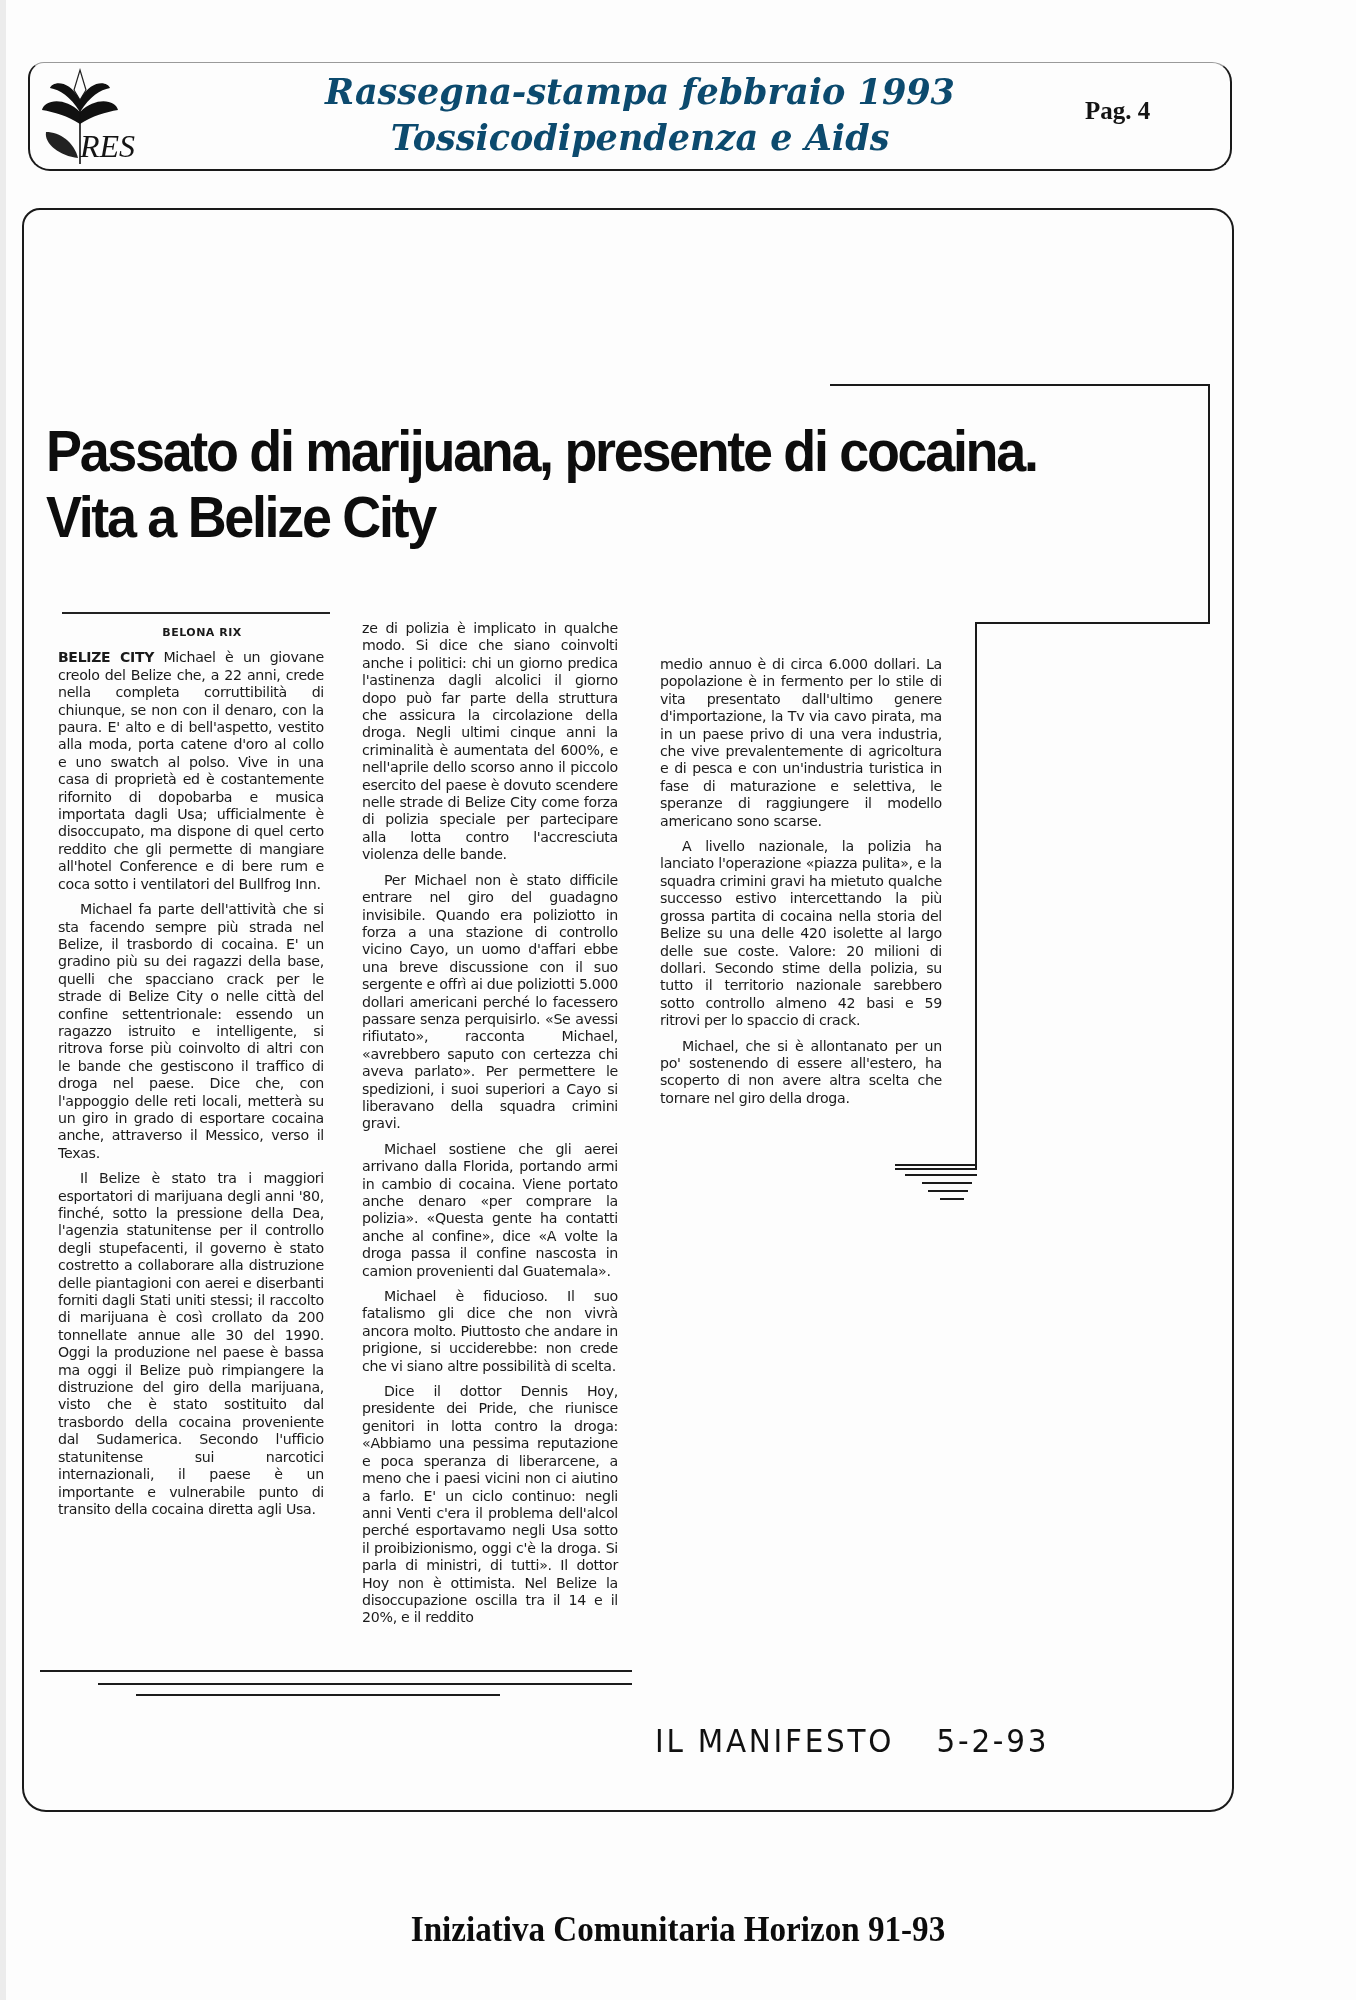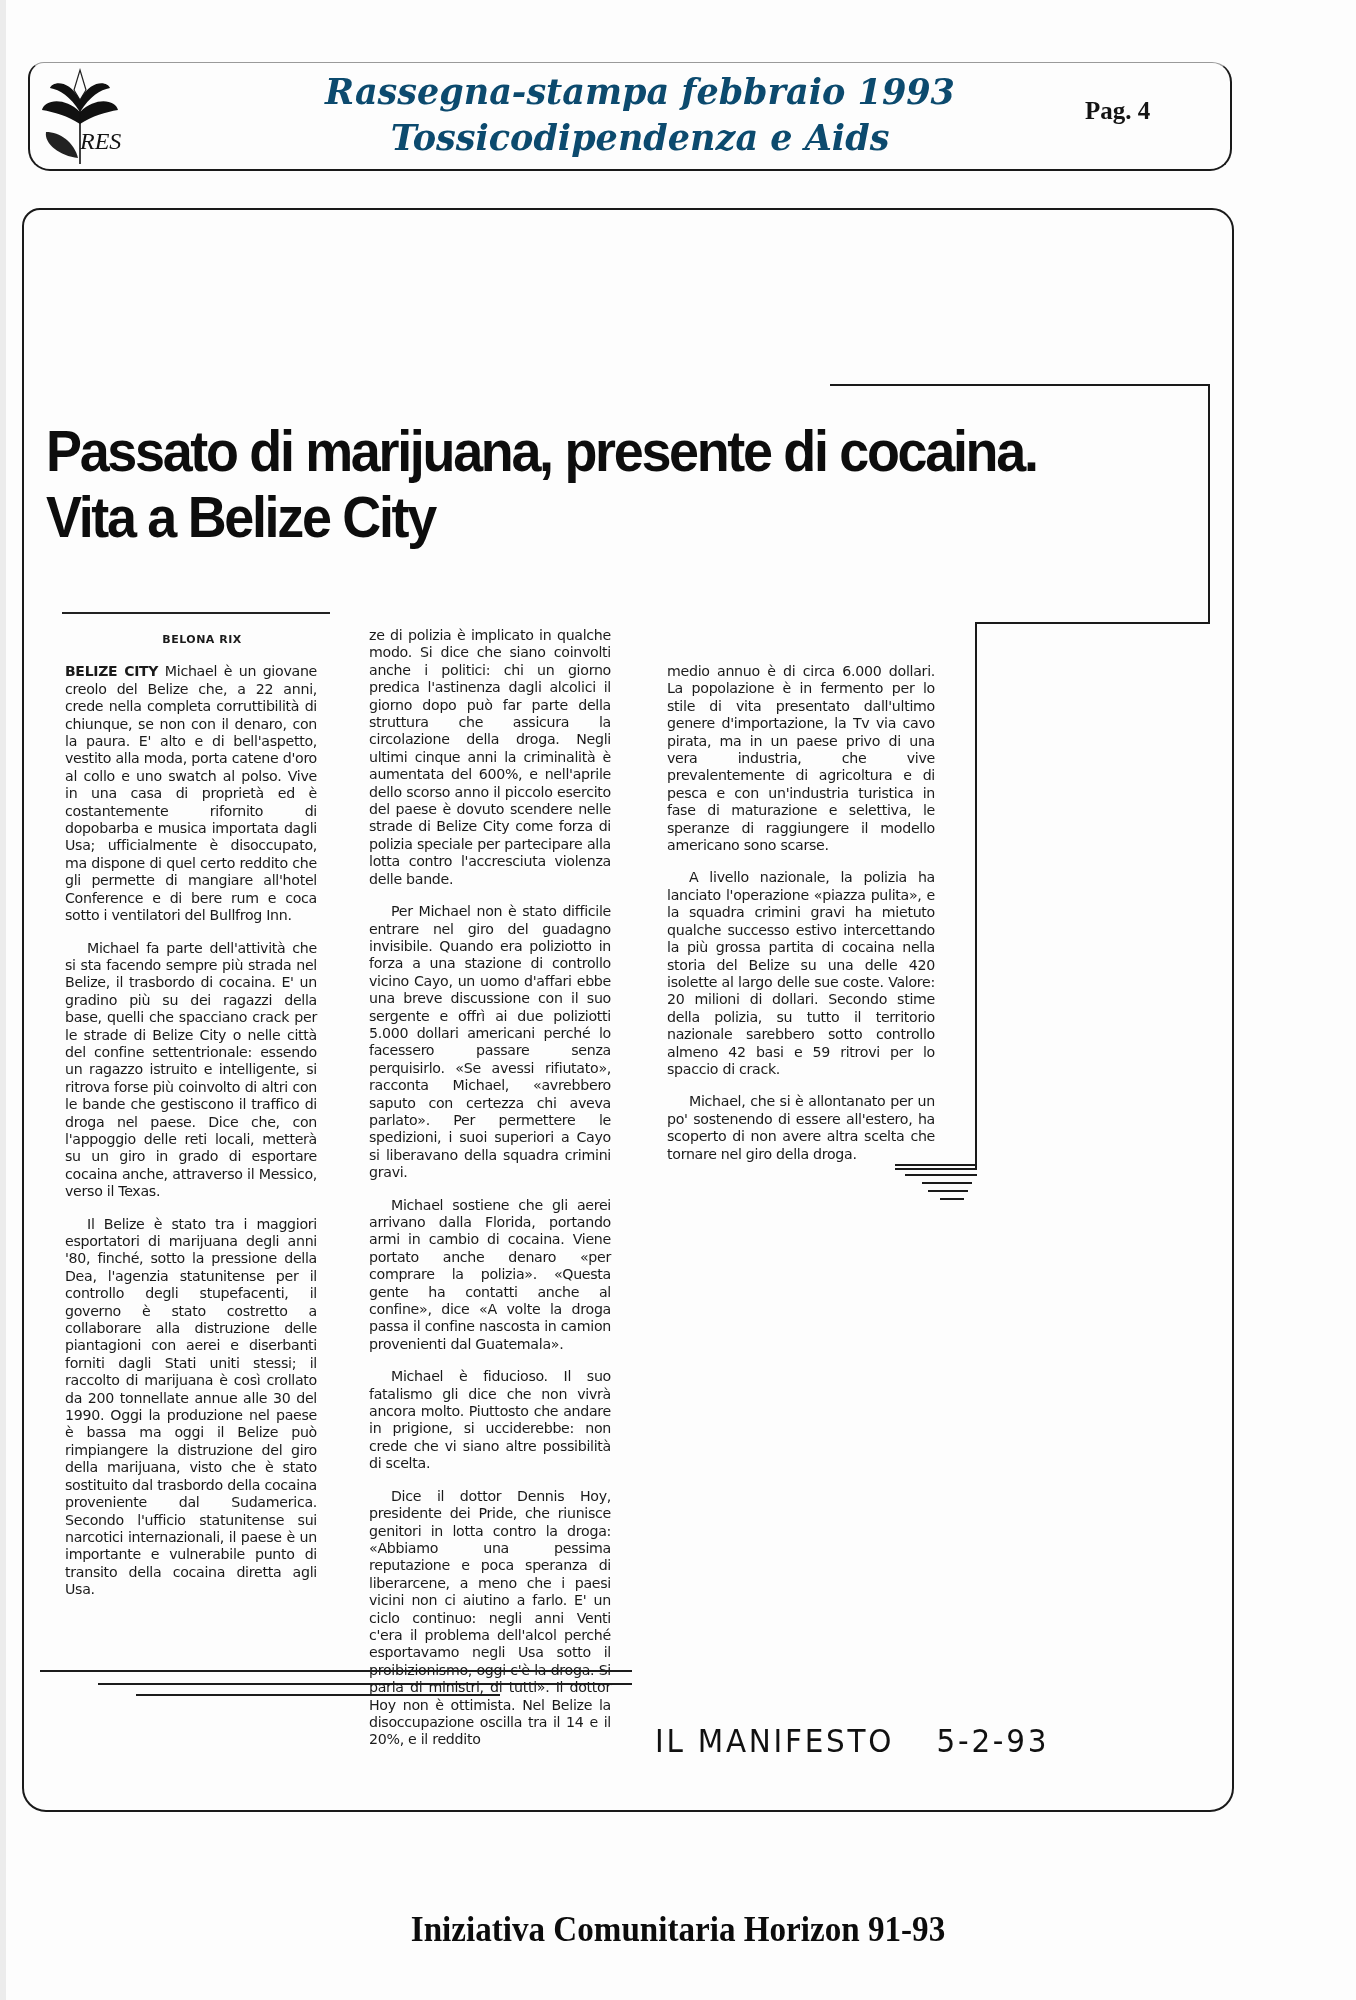--- a/index.html
+++ b/index.html
@@ -15,21 +15,21 @@
 
   
   .header-box {
     position: absolute; left: 28px; top: 62px; width: 1200px; height: 106px;
     border: 2px solid #1a1a1a; border-top-color: #9a9a9a; border-top-width: 1px;
     border-radius: 16px 20px 22px 22px;
   }
   .logo { position: absolute; left: 40px; top: 66px; width: 80px; height: 100px; }
   .logo-text {
     position: absolute; left: 80px; top: 128px;
-    font-family: "Liberation Serif", serif; font-style: italic; font-size: 24px;
+    font-family: "Liberation Serif", serif; font-style: italic; font-size: 32px;
   }
   .header-title {
     position: absolute; left: 200px; width: 880px; text-align: center;
     font-family: "DejaVu Serif", serif; font-style: italic; font-weight: bold;
     font-size: 35px; line-height: 44px; color: #0c4a6e;
   }
   .header-title.l1 { top: 70px; }
   .header-title.l2 { top: 116px; }
   .page-num {
     position: absolute; left: 1085px; top: 97px;
@@ -57,21 +57,21 @@
     transform: scaleX(0.93); transform-origin: left top;
     color: #0d0d0d;
   }
 
   
   .col {
     position: absolute; top: 612px;
     font-family: "DejaVu Sans", sans-serif; font-size: 14.2px; line-height: 17.4px;
     text-align: justify; color: #1a1a1a; letter-spacing: -0.3px;
   }
-  .col p { margin: 15px; text-indent: 22px; }
+  .col p { margin: 8px; text-indent: 22px; }
   .col p.noindent { text-indent: 0; }
   .col1 { left: 50px; width: 282px; }
   .col2 { left: 354px; width: 272px; top: 612px; }
   .col3 { left: 652px; width: 298px; top: 648px; }
   .byline-rule { position: absolute; left: 62px; top: 612px; width: 268px; height: 2px; background: #222; }
   .byline {
     text-align: center; font-weight: bold; font-size: 11px; letter-spacing: 0.5px;
     margin: 6px 0 12px 0; text-indent: 0;
   }
   .dateline { font-weight: bold; font-size: 14px; }

